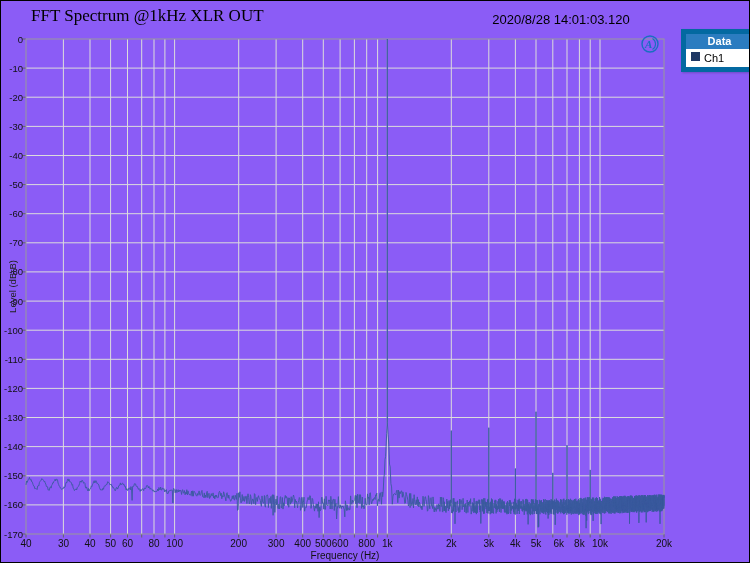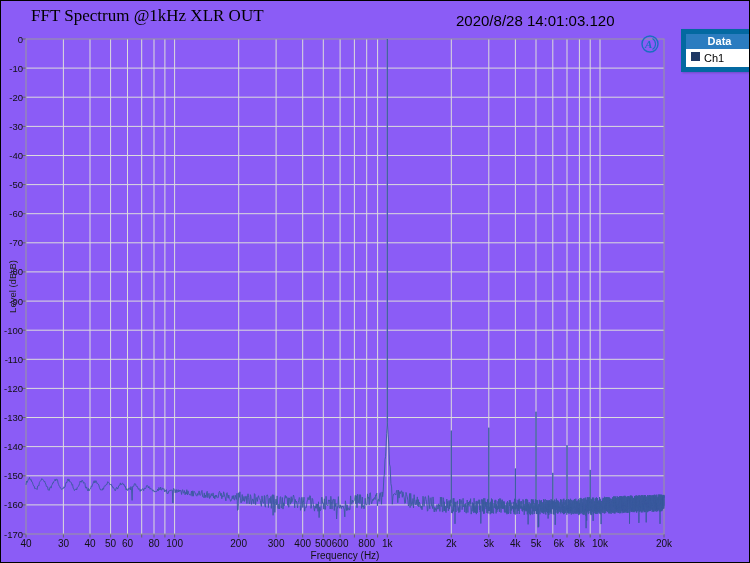--- a/index.html
+++ b/index.html
@@ -10,22 +10,22 @@
   }
   .annotation{
     position:absolute;left:30px;top:5px;
     font-family:"Liberation Serif",serif;font-size:17px;color:#000;white-space:nowrap;
   }
   .chart-title{
     position:absolute;left:25px;top:1px;width:638px;text-align:center;
     font-family:"Liberation Serif",serif;font-weight:bold;font-size:9px;color:#000;
   }
   .timestamp{
-    position:absolute;left:455px;top:11px;width:210px;text-align:left;
-    font-size:15px;color:#000;
+    position:absolute;left:455px;top:11px;width:210px;text-align:center;
+    font-size:13px;color:#000;
   }
   #plot{position:absolute;left:0;top:0;}
   .x-tick-label{
     position:absolute;top:537px;transform:translateX(-50%);
     font-size:10px;color:#111;white-space:nowrap;
   }
   .y-tick-label{
     position:absolute;left:0;width:22px;text-align:right;
     font-size:9.5px;color:#111;
   }

